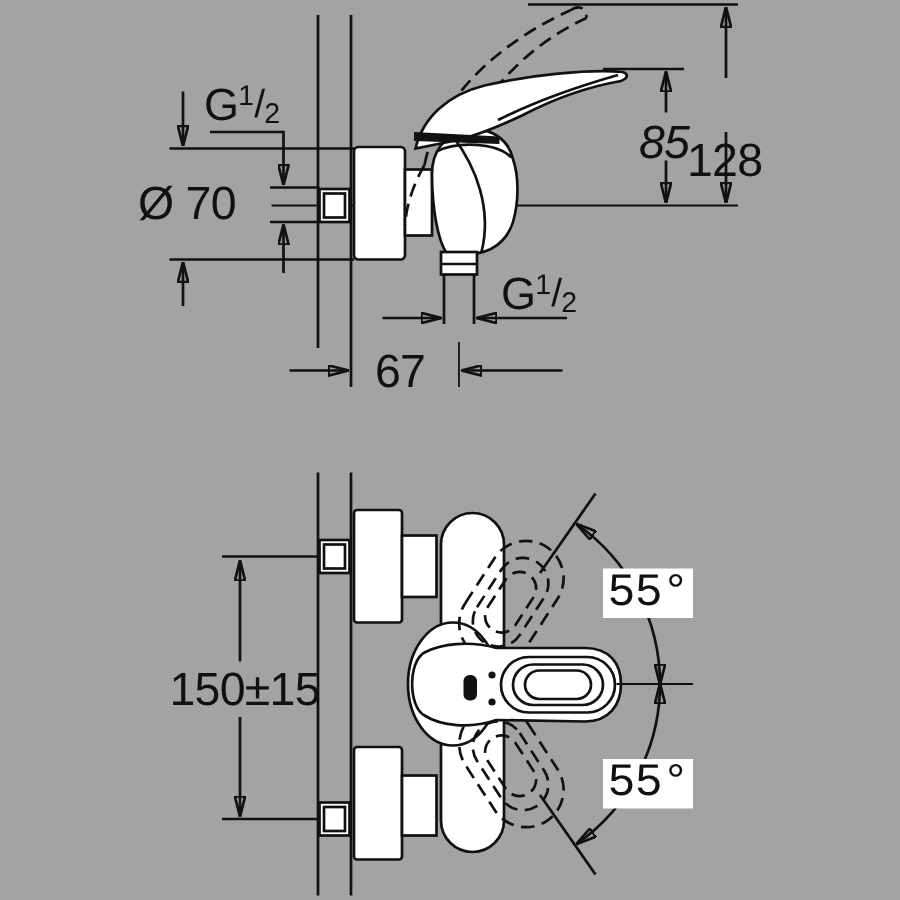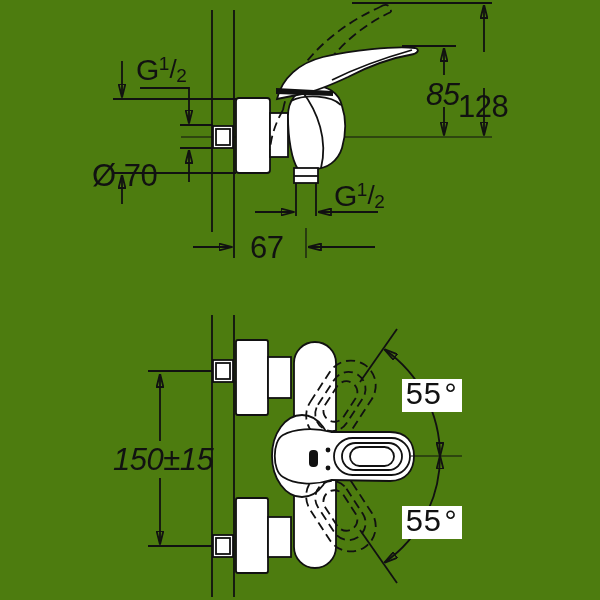--- a/index.html
+++ b/index.html
@@ -1,17 +1,17 @@
 <!DOCTYPE html>
 <html><head>
 <meta charset="utf-8">
 <style>
   html,body{margin:0;padding:0;background:#fff;}
   #canvas{
-    position:relative;width:600px;height:600px;background:#4d7c0f;overflow:hidden;
+    position:relative;width:600px;height:600px;background:#a3a3a3;overflow:hidden;
     font-family:"Liberation Sans", sans-serif;color:#111;
   }
   #canvas svg{position:absolute;left:0;top:0;}
   svg line, svg path, svg rect, svg ellipse, svg circle{
     stroke:#111;stroke-width:1.8;fill:none;stroke-linecap:butt;
   }
   svg .fillw{fill:#ffffff;}
   svg .fillb{fill:#111;stroke:none;}
   svg .dim{stroke-width:1.4;}
   svg .thin{stroke-width:1.2;}
@@ -160,29 +160,29 @@
 
         <path d="M384.6,349.5 A130,130 0 0 1 440,456" marker-start="url(#arrow)" marker-end="url(#arrow)"></path>
         <path d="M440,456 A130,130 0 0 1 384.6,562.5" marker-start="url(#arrow)" marker-end="url(#arrow)"></path>
         <line class="thin" x1="411" y1="456" x2="462" y2="456"></line>
       </g>
     </g>
   </svg>
 
   <span class="lbl g12" style="left:136px;top:54px;"><span style="font-size:30px;">G</span><sup>1</sup><span class="slash">/</span><sub>2</sub></span>
 
-  <span class="lbl" style="left:92px;top:120px;margin-top:40px;">Ø 70</span>
+  <span class="lbl" style="left:92px;top:120px;">Ø 70</span>
 
   <span class="lbl" style="left:458px;top:55px;margin-top:36px;">128</span>
 
   <span class="lbl" style="left:426px;top:79px;font-style:italic;">85</span>
 
   <span class="lbl g12" style="left:334px;top:180px;"><span style="font-size:30px;">G</span><sup>1</sup><span class="slash">/</span><sub>2</sub></span>
 
   <span class="lbl" style="left:250px;top:232px;text-align:right;">67</span>
 
-  <span class="lbl" style="left:113px;top:444px;font-style:italic;">150±15</span>
+  <span class="lbl" style="left:113px;top:444px;">150±15</span>
 
   <span class="lbl masked" style="left:402px;top:379px;">55°</span>
 
   <span class="lbl masked" style="left:402px;top:506px;">55°</span>
 
 </div>
 
 </body></html>

